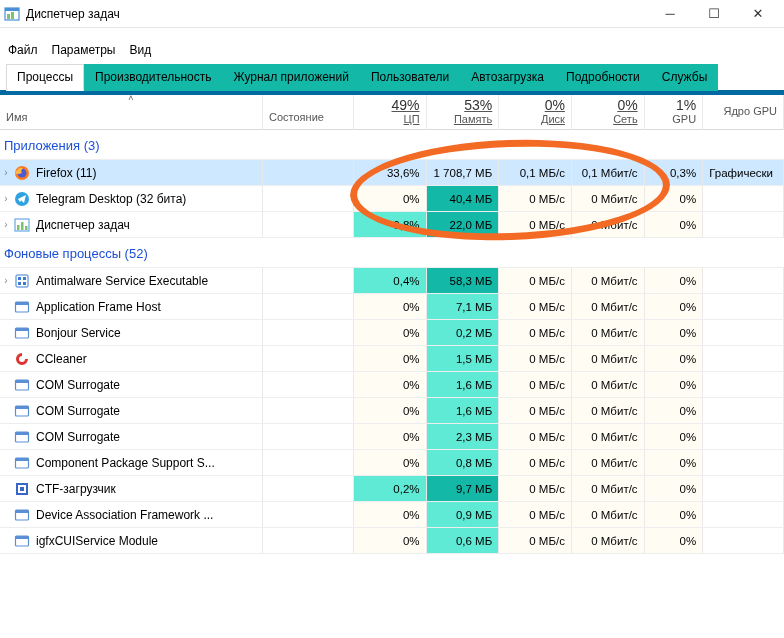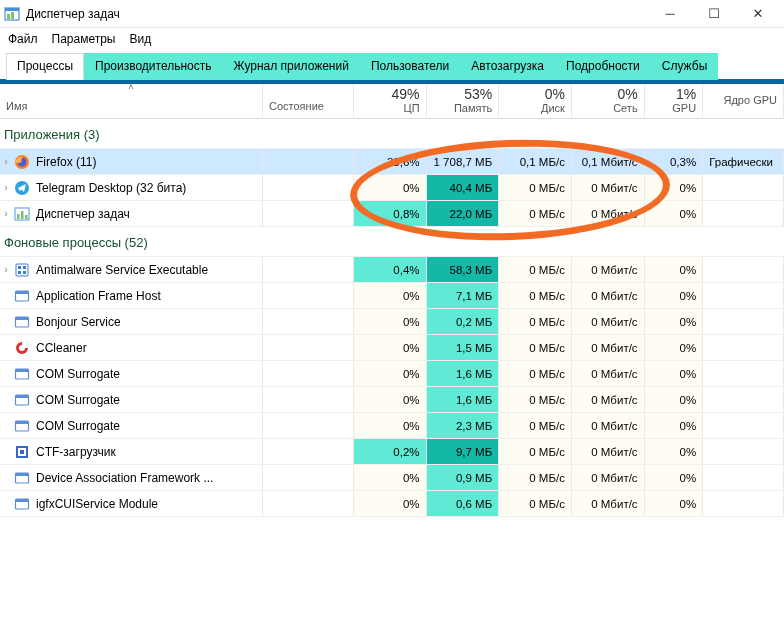--- a/index.html
+++ b/index.html
@@ -30,36 +30,37 @@
   .titlebar .winbtn {
     width: 44px; height: 28px;
     display: flex; align-items: center; justify-content: center;
     font-size: 13px; color:#333;
   }
   .menubar {
     display: flex;
     gap: 14px;
     padding: 4px 8px 6px 8px;
     font-size: 12px;
+    margin-top: 11px;
   }
   .menubar span { cursor: default; }
   .tabs {
     display: flex;
     gap: 0;
     padding: 0 6px;
     border-bottom: 5px solid #0369a1;
     font-size: 12px;
   }
   .tab {
     padding: 5px 10px 6px 10px;
     border: 1px solid transparent;
     border-bottom: none;
     position: relative;
     top: 1px;
-    background:#5eead4;
+    background:#14b8a6;
   }
   .tab.active {
     border-color: #d9d9d9;
     border-bottom: 1px solid #fff;
     background: #fff;
   }
   .grid {
     width: 100%;
     border-collapse: collapse;
     table-layout: fixed;
@@ -92,31 +93,31 @@
     vertical-align: bottom;
     padding-bottom: 6px;
   }
   .colhdr th.state-col {
     text-align: left;
     vertical-align: bottom;
     padding-bottom: 6px;
   }
   .name-col { width: 260px; border-right:none; }
   .state-col { width: 90px; }
-  .num-col { width: 72px; }
+  .num-col { width: 72px; text-decoration: underline; }
   .gpu-col { width: 58px; }
   .gpu-eng { width: 80px; border-right:none; }
   .sort-arrow {
     position:absolute;
     left:50%; top:-2px;
     transform:translateX(-50%);
     font-size:9px; color:#666;
   }
   .grouphdr td {
-    color: #14532d;
+    color: #1d4ed8;
     font-size: 13px;
     padding: 8px 0 6px 4px;
     border-right:none;
     border-bottom: 1px solid #eee;
   }
   tr.row td {
     border-bottom: 1px solid #eee;
     font-size: 12px;
   }
   tr.row td.namecell {
@@ -375,20 +376,33 @@
         <td></td>
         <td class="num heat0">0%</td>
         <td class="num heat1">2,3 МБ</td>
         <td class="num heat0">0 МБ/с</td>
         <td class="num heat0">0 Мбит/с</td>
         <td class="num heat0">0%</td>
         <td class="num" style="text-align: left; padding-left: 6px;"></td>
       </tr>
       <tr class="row noexpand">
         <td class="namecell"><span class="expander">›</span><span class="proc-icon"><svg viewBox="0 0 16 16">
+              <rect x="1.5" y="3" width="13" height="10" rx="1" fill="#fff" stroke="#5a8fd6" stroke-width="1.2"></rect>
+              <rect x="1.5" y="3" width="13" height="3" fill="#5a8fd6"></rect>
+            </svg></span><span class="proc-label">Component Package Support S...</span></td>
+        <td></td>
+        <td class="num heat0">0%</td>
+        <td class="num heat1">0,8 МБ</td>
+        <td class="num heat0">0 МБ/с</td>
+        <td class="num heat0">0 Мбит/с</td>
+        <td class="num heat0">0%</td>
+        <td class="num" style="text-align: left; padding-left: 6px;"></td>
+      </tr>
+      <tr class="row noexpand">
+        <td class="namecell"><span class="expander">›</span><span class="proc-icon"><svg viewBox="0 0 16 16">
               <rect x="2" y="2" width="12" height="12" fill="#3a66c7"></rect>
               <rect x="4" y="4" width="8" height="8" fill="#fff"></rect>
               <rect x="6" y="6" width="4" height="4" fill="#3a66c7"></rect>
             </svg></span><span class="proc-label">CTF-загрузчик</span></td>
         <td></td>
         <td class="num heat1">0,2%</td>
         <td class="num heat2">9,7 МБ</td>
         <td class="num heat0">0 МБ/с</td>
         <td class="num heat0">0 Мбит/с</td>
         <td class="num heat0">0%</td>

